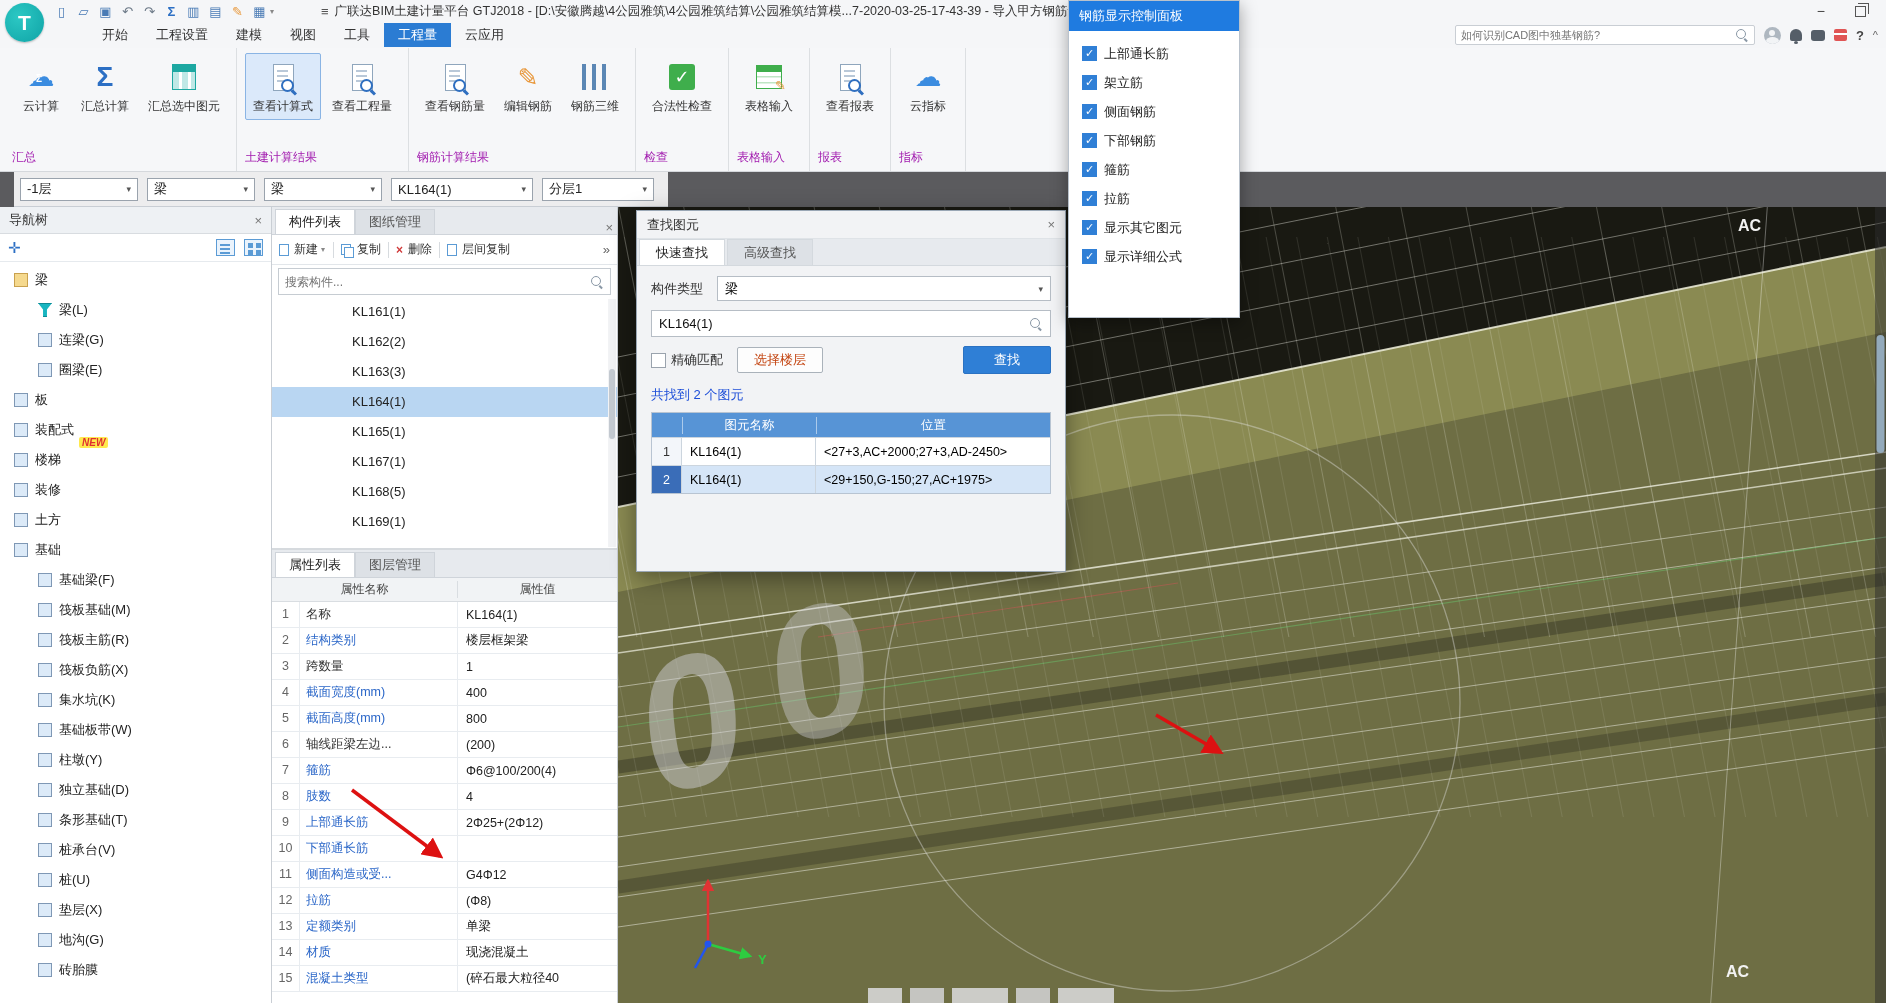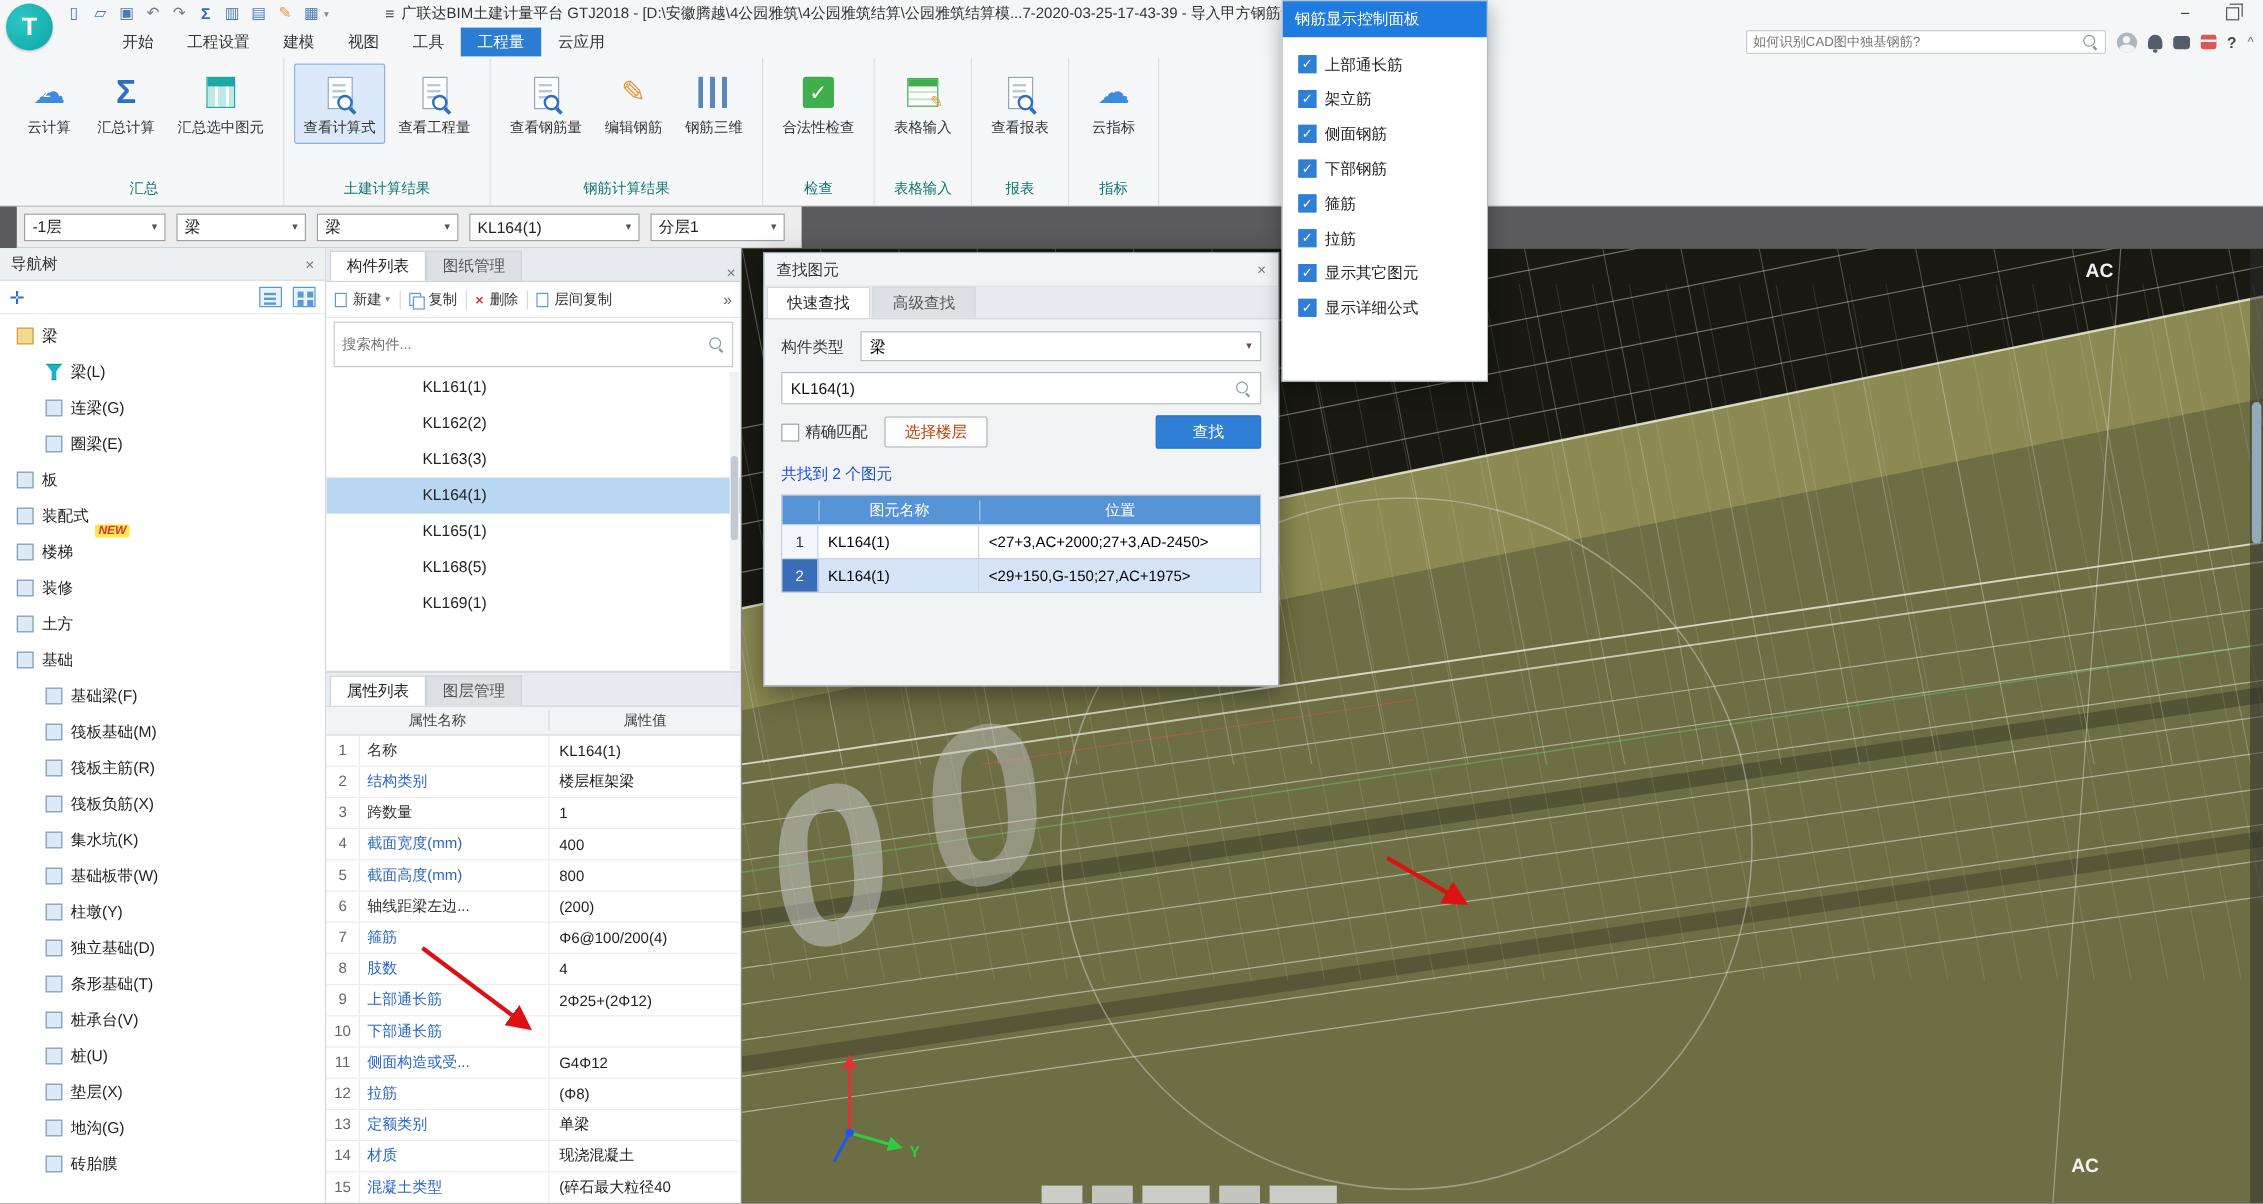--- a/index.html
+++ b/index.html
@@ -47,21 +47,21 @@
   .helpq { font-size:13px; color:#444; font-weight:bold; }
   .collapse-caret { font-size:11px; color:#666; }
 
   
   .ribbon { height:124px; background:#f6f7f9; border-bottom:1px solid #d5d8dc; display:flex; padding-left:4px; }
   .rgroup { display:flex; flex-direction:column; border-right:1px solid #dcdfe2; padding:5px 8px 0; }
   .rbtns { display:flex; gap:3px; flex:1; align-items:flex-start; }
   .rbtn { display:flex; flex-direction:column; align-items:center; gap:5px; padding:7px 7px 4px; border:1px solid transparent; border-radius:2px; min-width:58px; }
   .rbtn.selected { background:#dbe9fa; border-color:#8ab4e4; }
   .rlabel { font-size:12px; color:#333; white-space:nowrap; }
-  .gname { text-align:center; font-size:12px; color:#0f766e; padding:4px 0 5px; }
+  .gname { text-align:left; font-size:12px; color:#a21caf; padding:4px 0 5px; }
   .bico { position:relative; width:32px; height:32px; display:flex; align-items:center; justify-content:center; }
   .g-cloud { font-size:27px; color:#3b8ce0; line-height:1; }
   .g-cloud i { position:absolute; left:11px; top:13px; font-style:normal; font-size:10px; color:#fff; font-weight:bold; }
   .g-sigma { font-size:28px; color:#2c6fc4; font-weight:bold; line-height:1; }
   .g-pencil { font-size:25px; color:#e8973a; line-height:1; }
   .ic-calc { width:24px; height:26px; border:1.5px solid #1da8a2; background:
       linear-gradient(#1da8a2 0 0) 0 0/100% 7px no-repeat,
       repeating-linear-gradient(90deg,#bfe8e6 0 6px,#fff 6px 9px); }
   .ic-doc { width:21px; height:27px; background:#fff; border:1.5px solid #8fa6bd; position:relative;
       background-image:linear-gradient(#b9c8d8 0 0),linear-gradient(#b9c8d8 0 0),linear-gradient(#b9c8d8 0 0);
@@ -115,21 +115,21 @@
   .ptab { height:25px; display:flex; align-items:center; padding:0 13px; font-size:13px; color:#555; background:#dde1e6; border:1px solid #cfd4da; border-bottom:none; margin-right:0; }
   .ptab.active { background:#fff; color:#222; }
   .ctools { height:30px; display:flex; align-items:center; gap:5px; padding:0 7px; border-bottom:1px solid #e2e6ea; font-size:12px; color:#333; }
   .tsep { width:1px; height:16px; background:#d7dbdf; margin:0 2px; }
   .mdoc { width:10px; height:12px; background:#fff; border:1.3px solid #5b9bd5; }
   .mcopy { width:11px; height:12px; position:relative; }
   .mcopy::before,.mcopy::after { content:""; position:absolute; width:8px; height:9px; border:1.2px solid #5b9bd5; background:#fff; }
   .mcopy::before { left:0; top:0; } .mcopy::after { left:3px; top:3px; }
   .delx { color:#d03a3a; font-weight:bold; font-size:12px; }
   .moreico { margin-left:auto; color:#666; font-size:13px; }
-  .csearch { height:38px; margin:3px 6px 2px; border:1px solid #c6ccd2; display:flex; align-items:center; padding:0 6px; }
+  .csearch { height:27px; margin:3px 6px 2px; border:1px solid #c6ccd2; display:flex; align-items:center; padding:0 6px; }
   .csearch input { flex:1; border:none; outline:none; font-size:12px; color:#999; background:transparent; font-family:inherit; }
   .clist { height:253px; border-bottom:2px solid #d6dade; position:relative; overflow:hidden; }
   .citem { height:30px; line-height:30px; padding-left:80px; font-size:13px; color:#222; }
   .citem.selected { background:#b9d6f2; }
   .vscroll { position:absolute; right:1px; top:2px; width:8px; height:248px; background:#f2f3f5; }
   .vthumb { position:absolute; left:1px; top:70px; width:6px; height:70px; background:#c4cad1; border-radius:3px; }
   .props { flex:1; display:flex; flex-direction:column; overflow:hidden; }
   .phead { display:flex; height:24px; background:#f1f3f5; border-bottom:1px solid #d9dde1; font-size:12px; color:#444; align-items:center; }
   .phead .hn { width:186px; text-align:center; border-right:1px solid #d9dde1; }
   .phead .hv { flex:1; text-align:center; }
@@ -613,20 +613,21 @@
           <div class="citem">KL161(1)</div>
 
           <div class="citem">KL162(2)</div>
 
           <div class="citem">KL163(3)</div>
 
           <div class="citem selected">KL164(1)</div>
 
           <div class="citem">KL165(1)</div>
 
+          <div class="citem">KL167(1)</div>
 
           <div class="citem">KL168(5)</div>
 
           <div class="citem">KL169(1)</div>
 
         <div class="vscroll">
             <div class="vthumb"></div>
           </div>
       </div>
 

